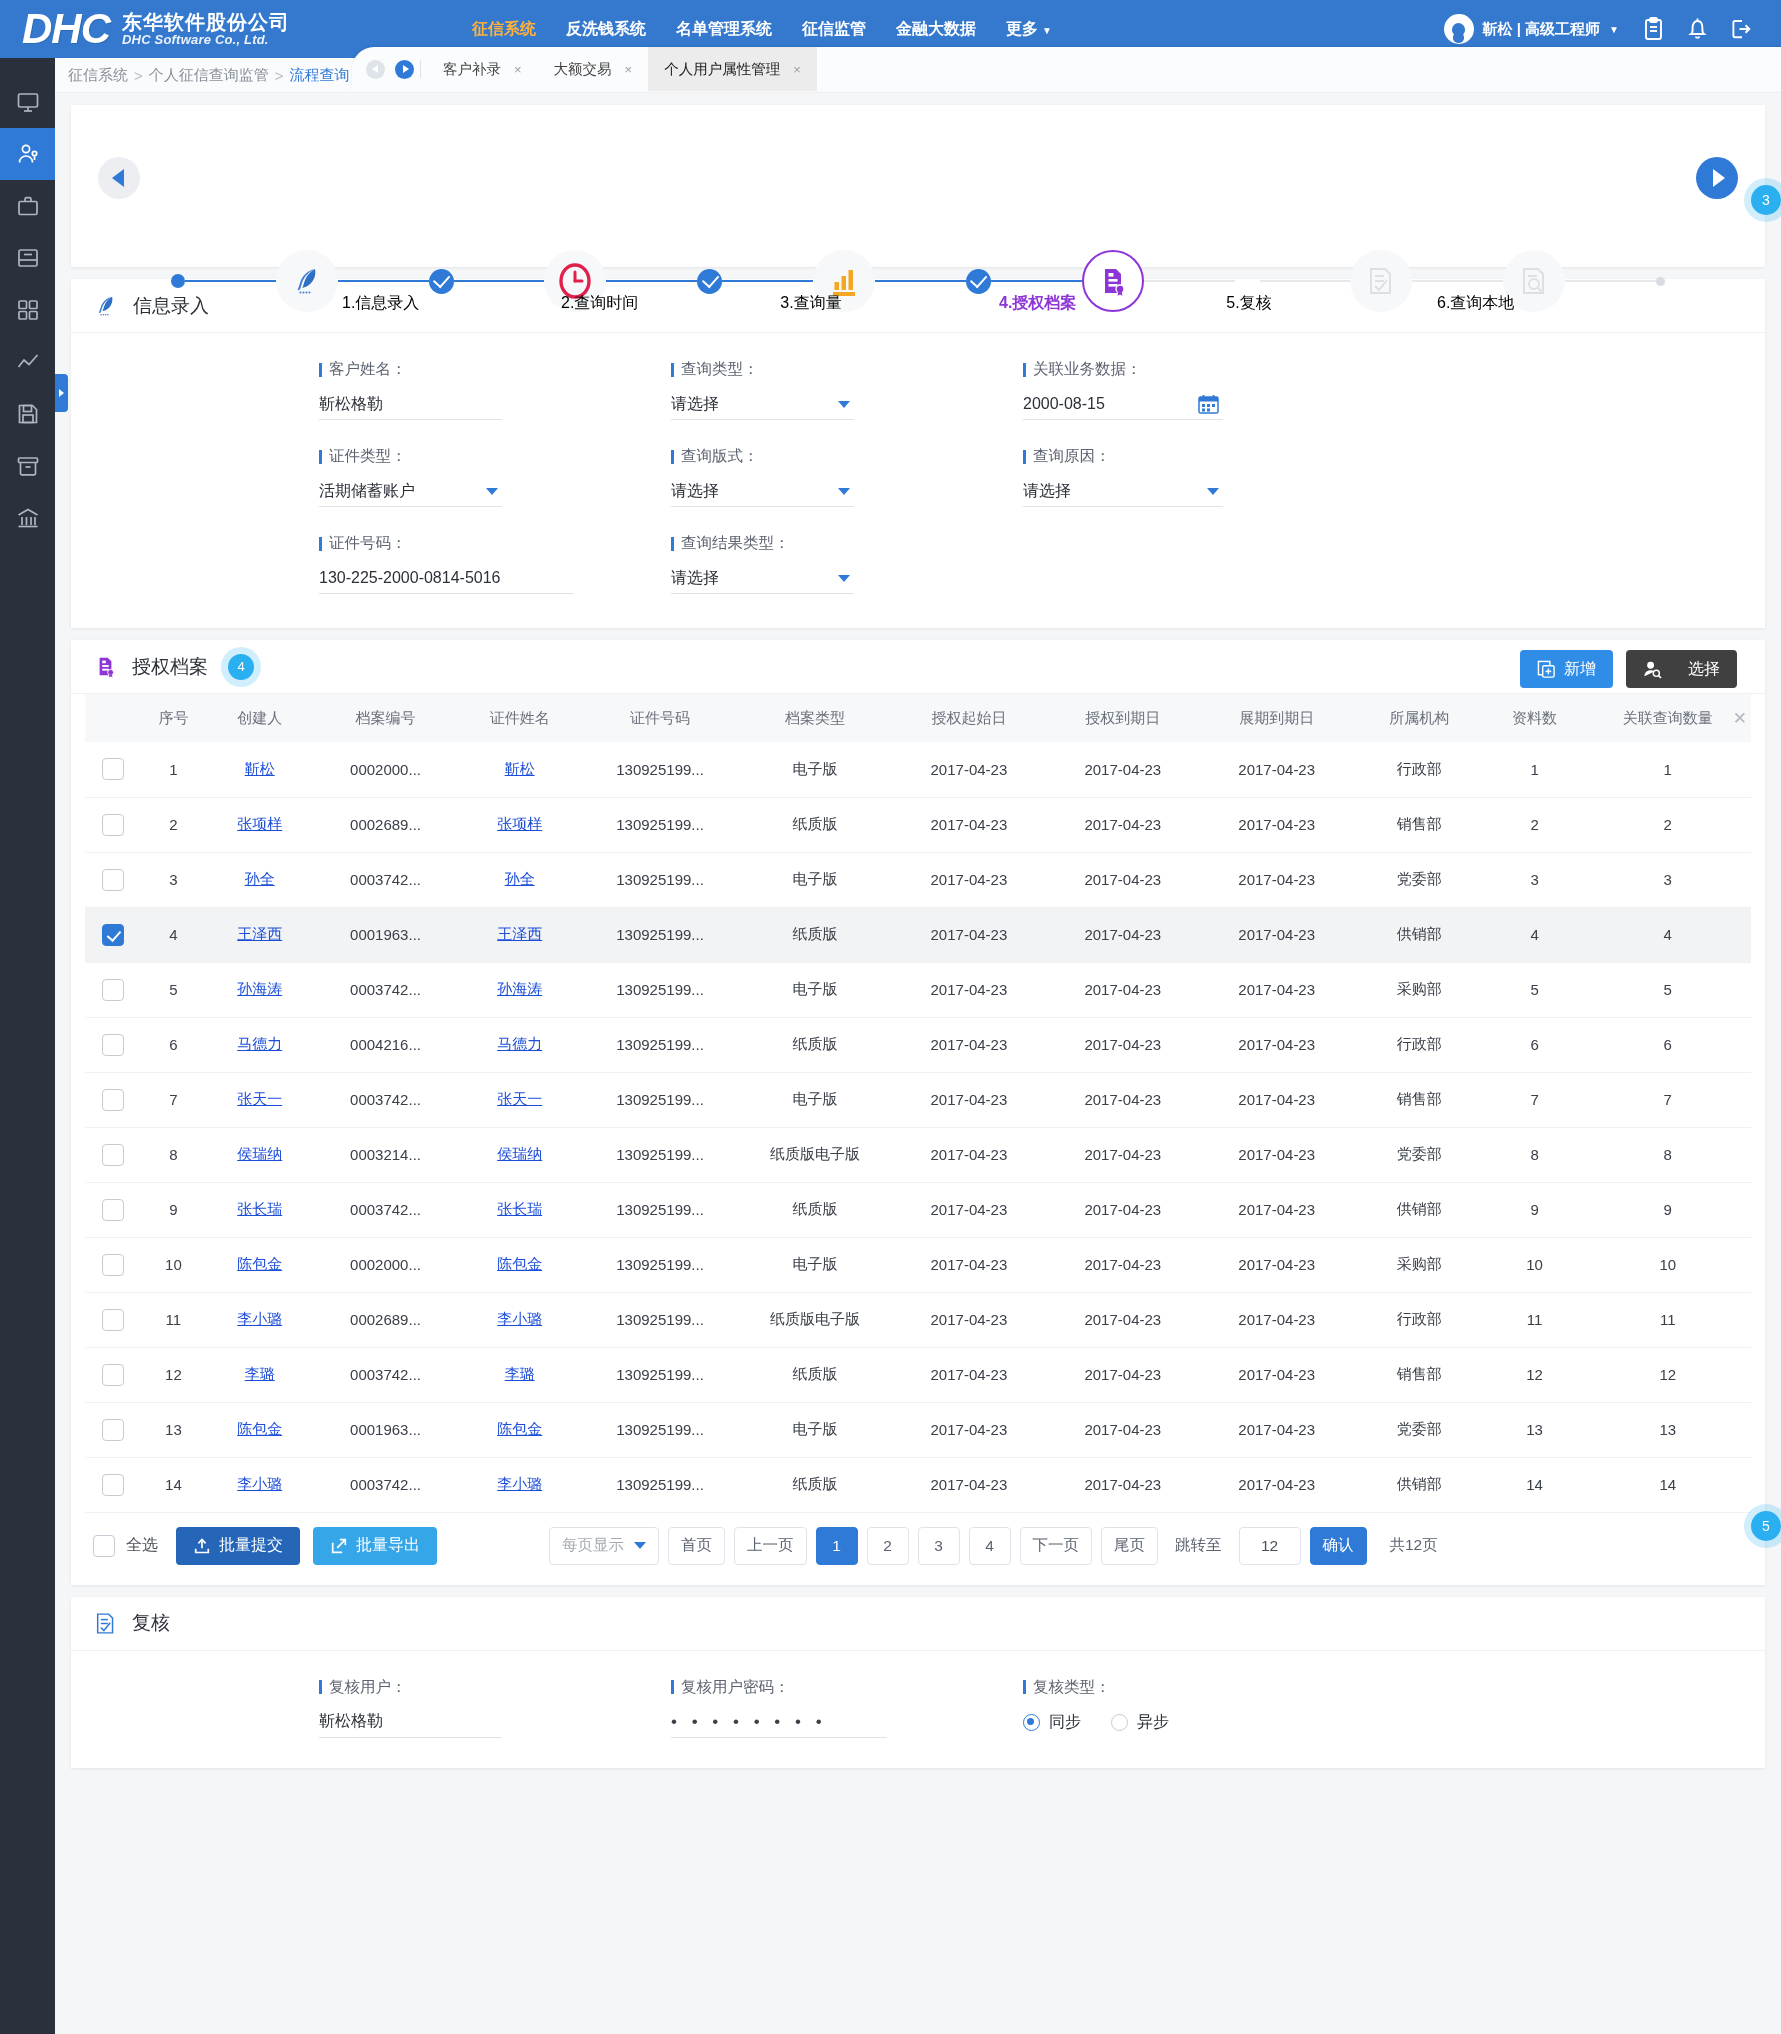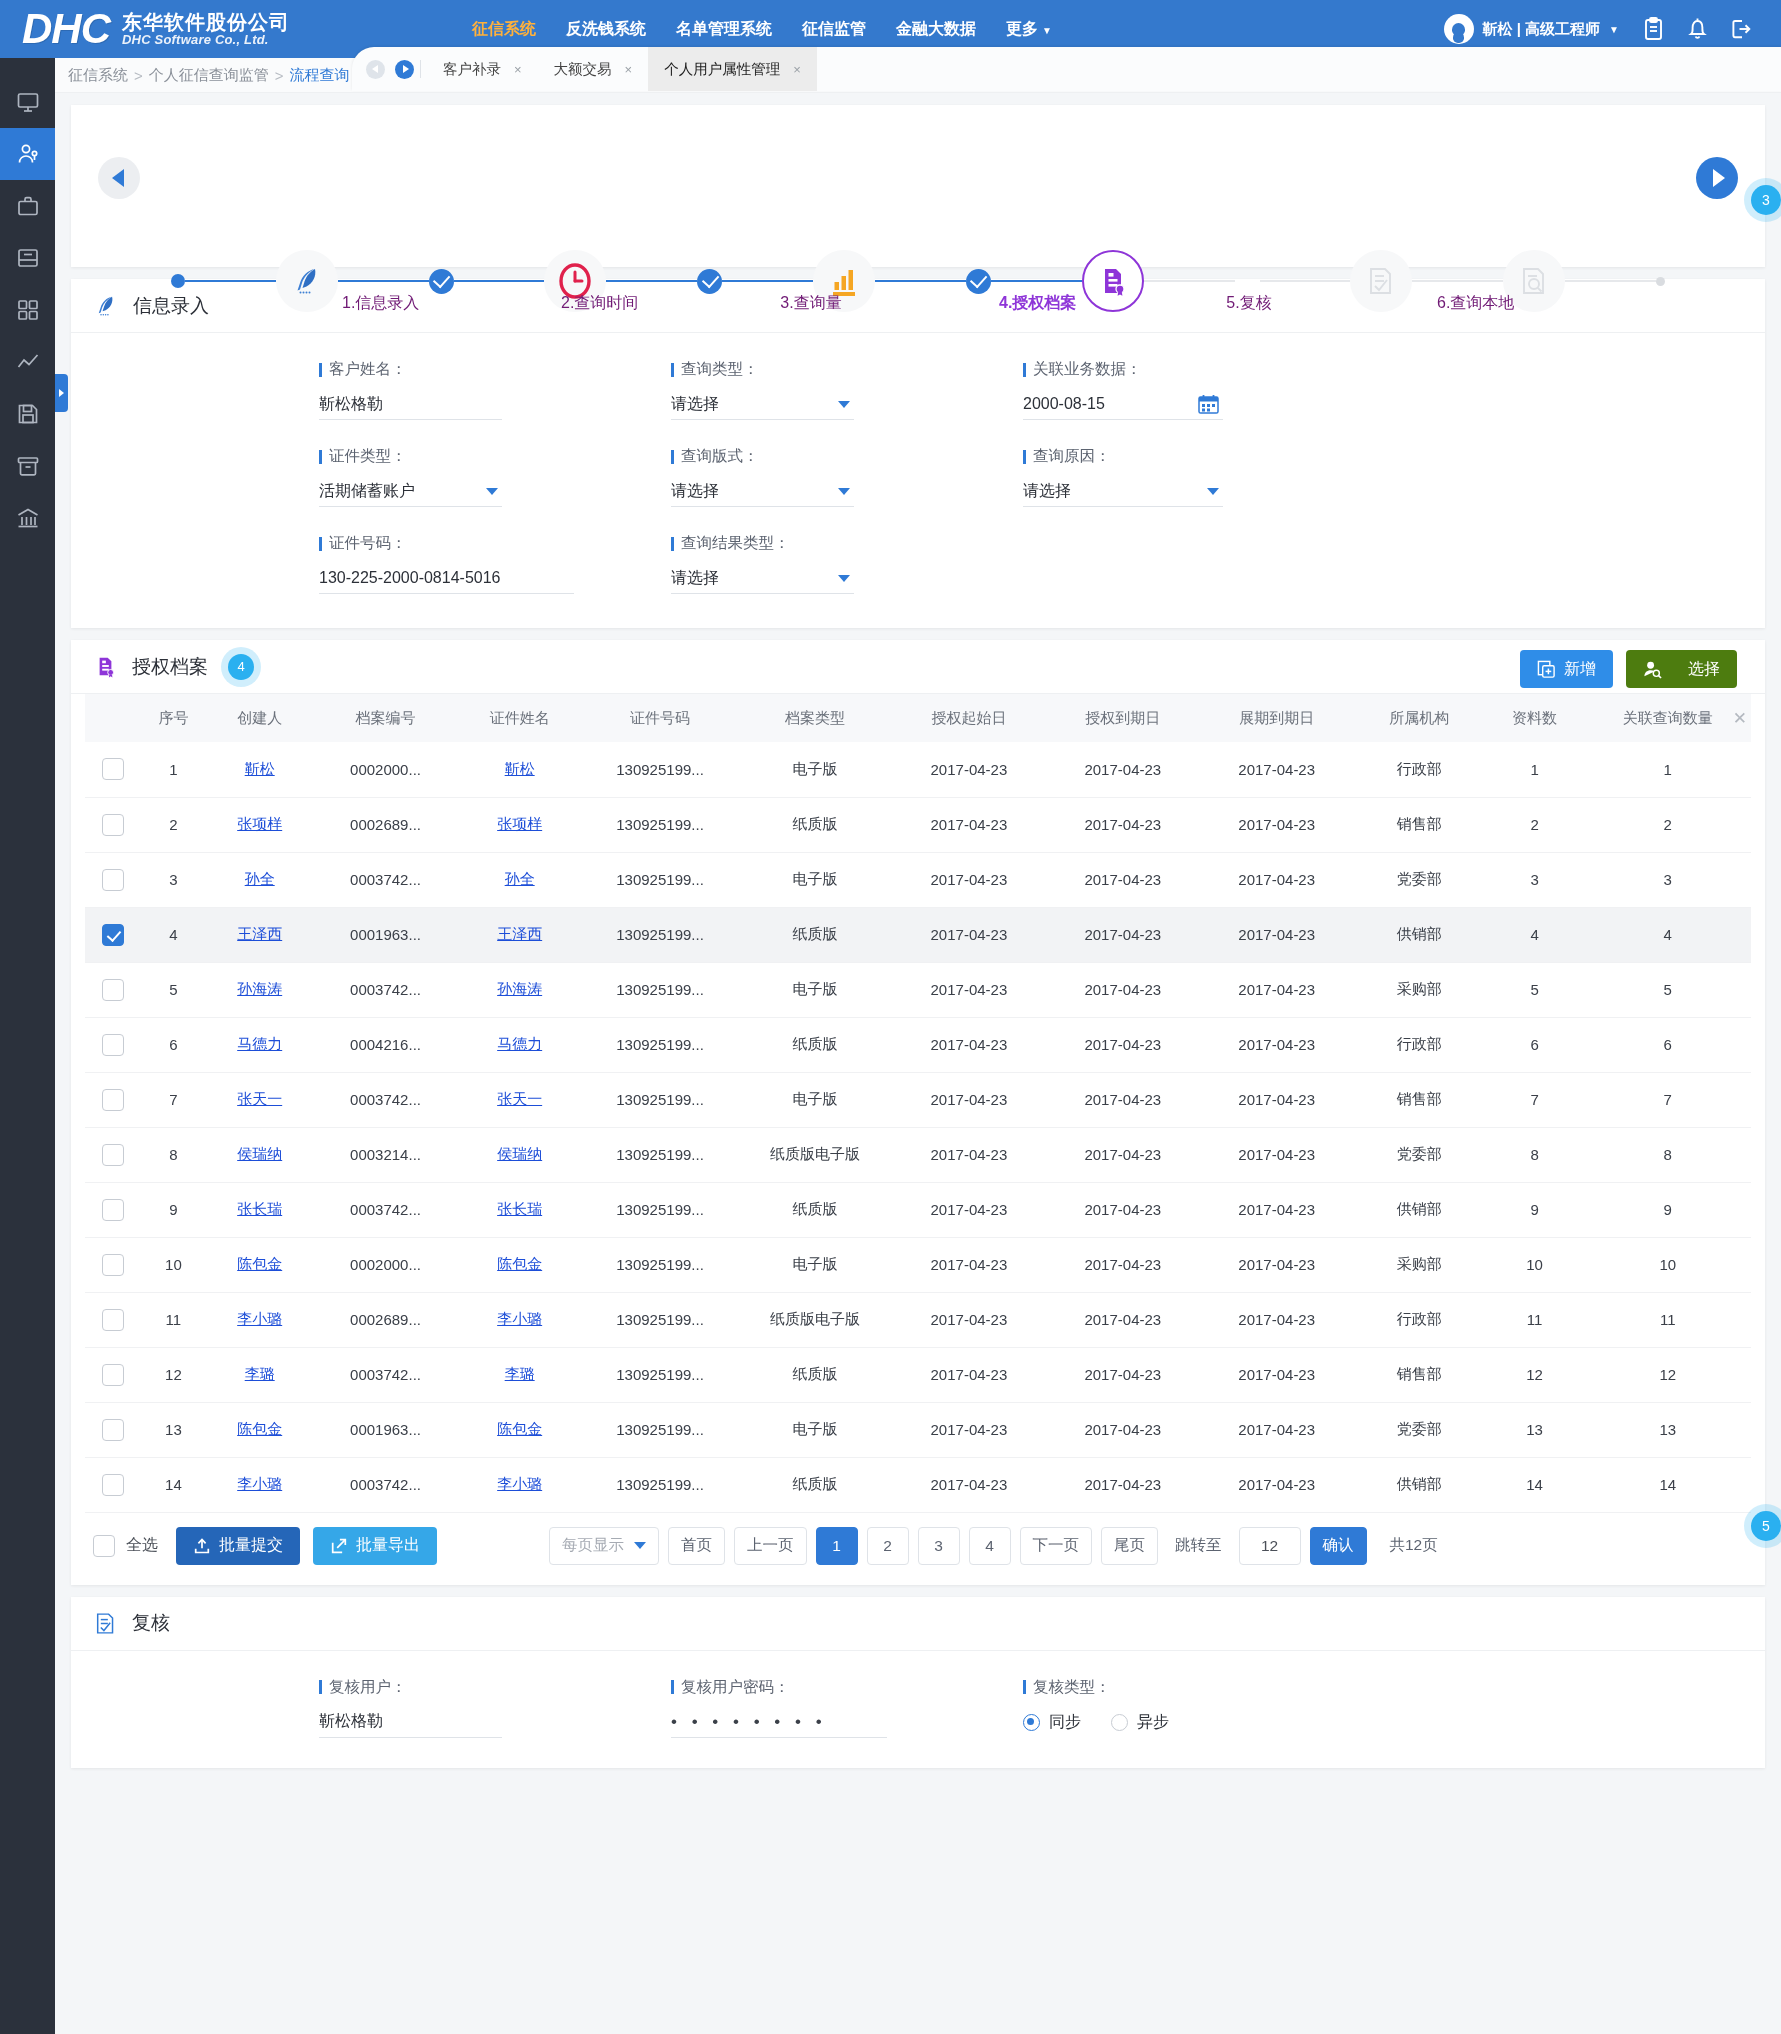--- a/index.html
+++ b/index.html
@@ -142,21 +142,21 @@
   .node {
     width: 62px; height: 62px; border-radius: 50%; background: #f7f8f9; flex: 0 0 auto;
     display: flex; align-items: center; justify-content: center; position: relative; cursor: pointer;
   }
   .node.current { background: #fff; border: 2.5px solid #8e35d8; }
 
   .labels {
     position: absolute; left: 100px; right: 100px; top: 188px;
     display: flex; justify-content: space-between; pointer-events: none;
   }
-  .slabel { font-size: 16px; color: #701a75; width: 62px; text-align: center; white-space: nowrap; }
+  .slabel { font-size: 16px; color: #000000; width: 62px; text-align: center; white-space: nowrap; }
   .slabel.current { color: #8e35d8; font-weight: bold; }
 
   .badge-float {
     position: absolute; width: 30px; height: 30px; border-radius: 50%;
     background: #2ab0f0; color: #fff; font-size: 14px;
     display: flex; align-items: center; justify-content: center;
     box-shadow: 0 0 0 7px rgba(42,176,240,.22); z-index: 6;
   }
 
   
@@ -208,21 +208,21 @@
     border: solid #fff; border-width: 0 2.3px 2.3px 0; transform: rotate(42deg);
   }
   .th-close { position: absolute; right: 18px; top: 14px; font-size: 17px; color: #b4b9c0; cursor: pointer; }
 
   .btn {
     display: inline-flex; align-items: center; gap: 8px; height: 38px; padding: 0 17px;
     border-radius: 4px; font-size: 16px; color: #fff; cursor: pointer; border: none;
     font-family: inherit; white-space: nowrap;
   }
   .btn.blue { background: #2f8de8; }
-  .btn.orange { background: #4d7c0f; gap: 26px; }
+  .btn.orange { background: #404040; gap: 26px; }
   .btn.dark { background: #2566b8; }
   .btn.light { background: #35a7e8; }
 
   .hdr-actions { position: absolute; right: 28px; top: 10px; display: flex; gap: 13px; }
 
   
   .tfoot { display: flex; align-items: center; padding: 14px 28px 20px 22px; position: relative; }
   .selall { display: flex; align-items: center; gap: 11px; font-size: 16px; color: #4b5058; margin-right: 18px; }
   .pager { display: flex; align-items: center; gap: 9px; margin-left: 112px; }
   .pg {

